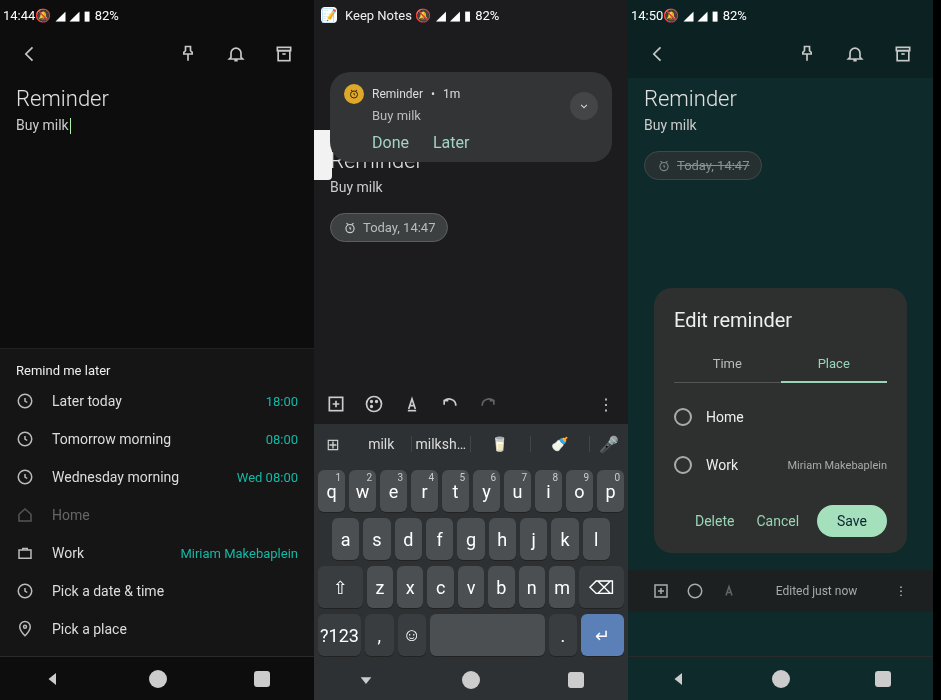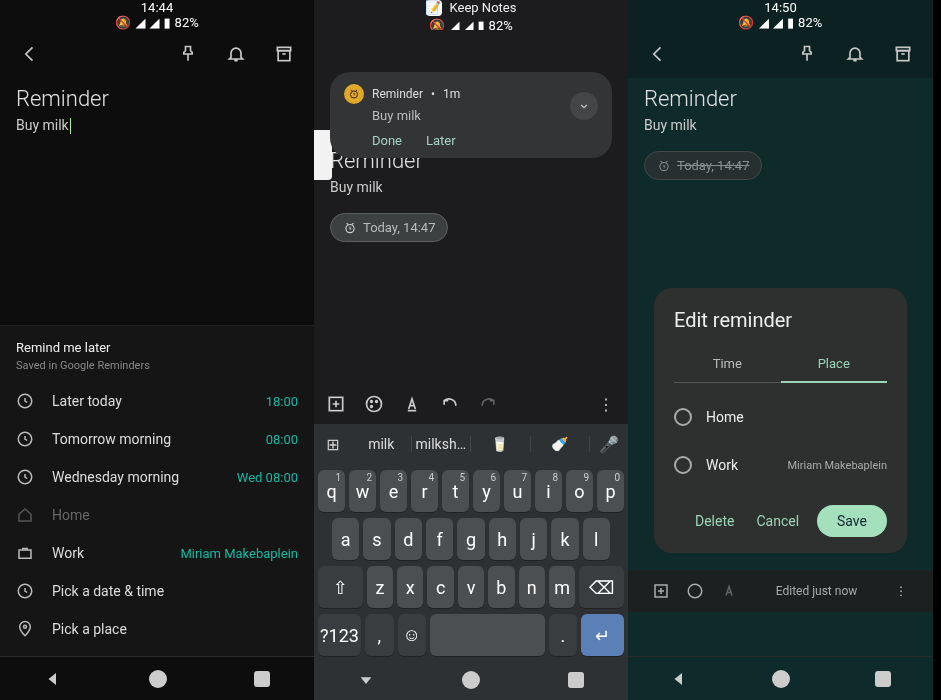--- a/index.html
+++ b/index.html
@@ -3,21 +3,21 @@
 <meta charset="utf-8">
 <style>
   * { margin: 0; padding: 0; box-sizing: border-box; font-family: Roboto, Arial, sans-serif; }
   body { background: #000; display: flex; width: 941px; height: 700px; overflow: hidden; }
   .screen { position: relative; height: 700px; background: #1c1c1e; color: #e0e0e0; display: flex; flex-direction: column; overflow: hidden; }
   .s1 { width: 314px; background: #0d0d0d; }
   .s2 { width: 314px; background: #1c1c1e; }
   .s3 { width: 305px; background: #0f2a2a; }
 
   
-  .status-bar { height: 30px; display: flex; align-items: center; justify-content: center; padding: 0 21px; font-size: 13px; color: #fff; flex-direction: column; }
+  .status-bar { height: 30px; display: flex; align-items: center; justify-content: flex-start; padding: 0 3px; font-size: 13px; color: #fff; }
   .status-right { display: flex; gap: 4px; align-items: center; }
 
   
   .topbar { height: 48px; display: flex; align-items: center; padding: 0 12px; gap: 12px; }
   .topbar .spacer { flex: 1; }
   .icon-btn { width: 36px; height: 36px; display: flex; align-items: center; justify-content: center; border-radius: 50%; }
   .icon-btn svg { width: 20px; height: 20px; stroke: #c8c8c8; fill: none; stroke-width: 2; }
 
   
   .note-title { font-size: 22px; font-weight: 300; color: #e0e0e0; padding: 8px 16px 4px; }
@@ -44,21 +44,21 @@
   .nav-circle { width: 18px; height: 18px; background: #ccc; border-radius: 50%; }
   .nav-square { width: 16px; height: 16px; background: #ccc; border-radius: 3px; }
 
   
   .notif { position: absolute; top: 42px; left: 16px; right: 16px; background: #323436; border-radius: 20px; padding: 12px 14px 10px; z-index: 5; }
   .notif-row1 { display: flex; align-items: center; gap: 8px; font-size: 12px; color: #ddd; }
   .notif-icon { width: 20px; height: 20px; background: #dfa82a; border-radius: 50%; display:flex;align-items:center;justify-content:center; }
   .notif-icon svg { width:12px; height:12px; stroke:#3a2a00; fill:none; stroke-width:2; }
   .notif-sub { font-size: 13px; color: #bbb; margin: 4px 0 10px 28px; }
   .notif-actions { display: flex; gap: 24px; margin-left: 28px; }
-  .notif-actions span { font-size: 13px; color: #a5d3c3; }
+  .notif-actions span { font-size: 16px; color: #a5d3c3; }
   .notif .chev { position: absolute; right: 14px; top: 20px; width: 28px; height: 28px; background: #434547; border-radius: 50%; display:flex;align-items:center;justify-content:center;}
   .notif .chev svg { width:14px; height:14px; stroke:#ccc; fill:none; stroke-width:2;}
 
   
   .format-bar { height: 40px; display: flex; align-items: center; padding: 0 12px; gap: 18px; margin-top: auto; }
   .format-bar svg { width: 20px; height: 20px; stroke: #ccc; fill: none; stroke-width: 2; }
   .format-bar .stack { flex:1; }
   .dots { letter-spacing: 2px; color:#ccc; }
 
   
@@ -147,21 +147,20 @@
           <rect x="5" y="8" width="14" height="12"></rect>
           <path d="M10 12h4"></path>
         </svg>
       </div>
   </div>
   <div class="note-title">Reminder</div>
   <div class="note-text cursor-line">Buy milk</div>
   <div style="flex:1"></div>
   <div class="sheet">
     <h4>Remind me later</h4>
-    <div class="sub">Saved in Google Reminders</div>
     <div class="opt">
       <svg viewBox="0 0 24 24">
           <circle cx="12" cy="12" r="9"></circle>
           <path d="M12 8v4l3 2"></path>
         </svg>
       <span class="label">Later today</span>
       <span class="val">18:00</span>
     </div>
     <div class="opt">
       <svg viewBox="0 0 24 24">

